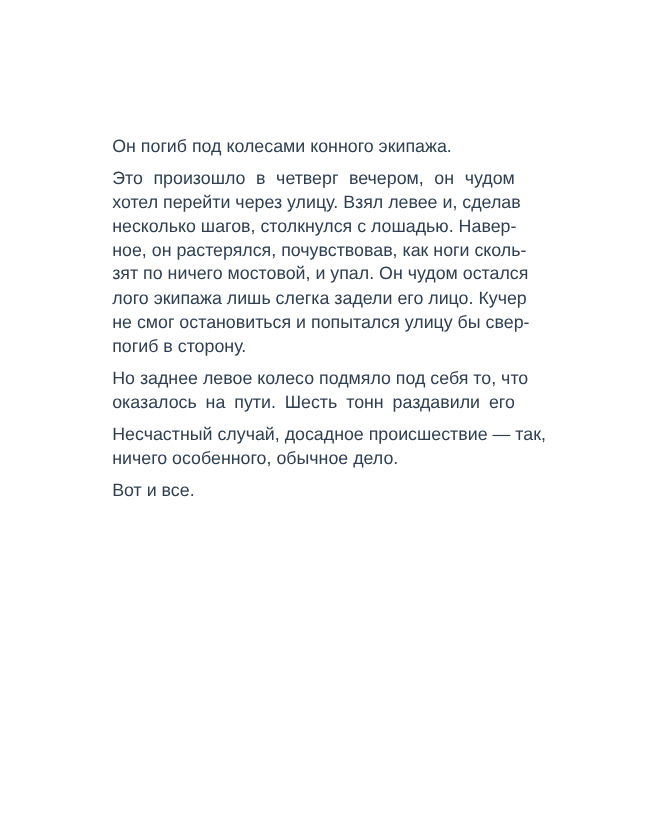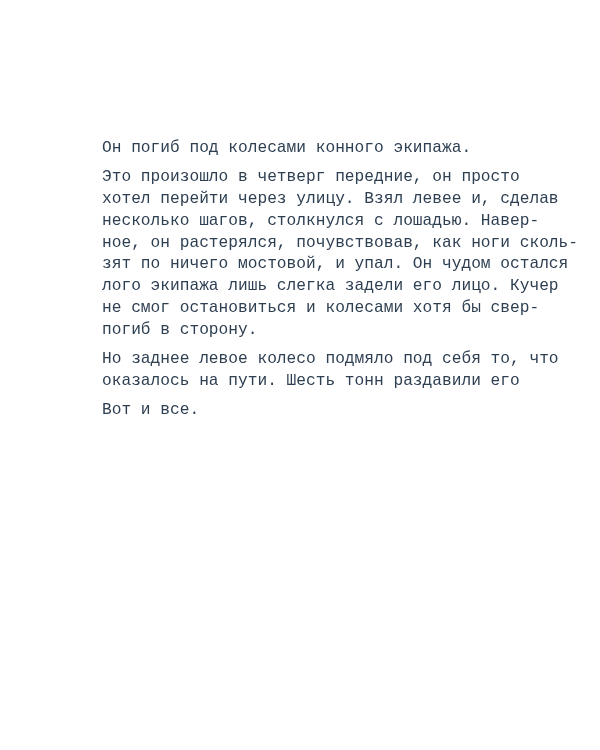--- a/index.html
+++ b/index.html
@@ -6,23 +6,23 @@
     body {
       width: 600px;
       height: 750px;
       background: #ffffff;
       position: relative;
       overflow: hidden;
     }
     .page {
       position: absolute;
       left: 102px;
-      top: 138px;
+      top: 123px;
       width: 366px;
-      font-family: Liberation Mono, monospace;
+      font-family: Liberation Sans, sans-serif;
       font-size: 16.2px;
       line-height: 21.8px;
       color: #2e3f52;
     }
     .para {
       margin: 0 0 7.5px 0;
       text-align: justify;
       text-align-last: left;
       hyphens: manual;
     }
@@ -37,29 +37,33 @@
     }
   </style>
 </head>
 <body>
 
 <div class="page">
   <p class="para">
     <span class="line last">Он погиб под колесами конного экипажа.</span>
   </p>
   <p class="para">
-    <span class="line">Это произошло в четверг передние, он просто</span>
+    <span class="line">Это произошло в четверг вечером, он чудом</span>
     <span class="line">хотел перейти через улицу. Взял левее и, сделав</span>
     <span class="line">несколько шагов, столкнулся с лошадью. Навер-</span>
     <span class="line">ное, он растерялся, почувствовав, как ноги сколь-</span>
     <span class="line">зят по ничего мостовой, и упал. Он чудом остался</span>
     <span class="line">лого экипажа лишь слегка задели его лицо. Кучер</span>
-    <span class="line">не смог остановиться и колесами хотя бы свер-</span>
+    <span class="line">не смог остановиться и попытался улицу бы свер-</span>
     <span class="line last">погиб в сторону.</span>
   </p>
   <p class="para">
     <span class="line">Но заднее левое колесо подмяло под себя то, что</span>
     <span class="line">оказалось на пути. Шесть тонн раздавили его</span>
   </p>
   <p class="para">
+    <span class="line">Несчастный случай, досадное происшествие — так,</span>
+    <span class="line last">ничего особенного, обычное дело.</span>
+  </p>
+  <p class="para">
     <span class="line last">Вот и все.</span>
   </p>
 </div>
 
 </body></html>

